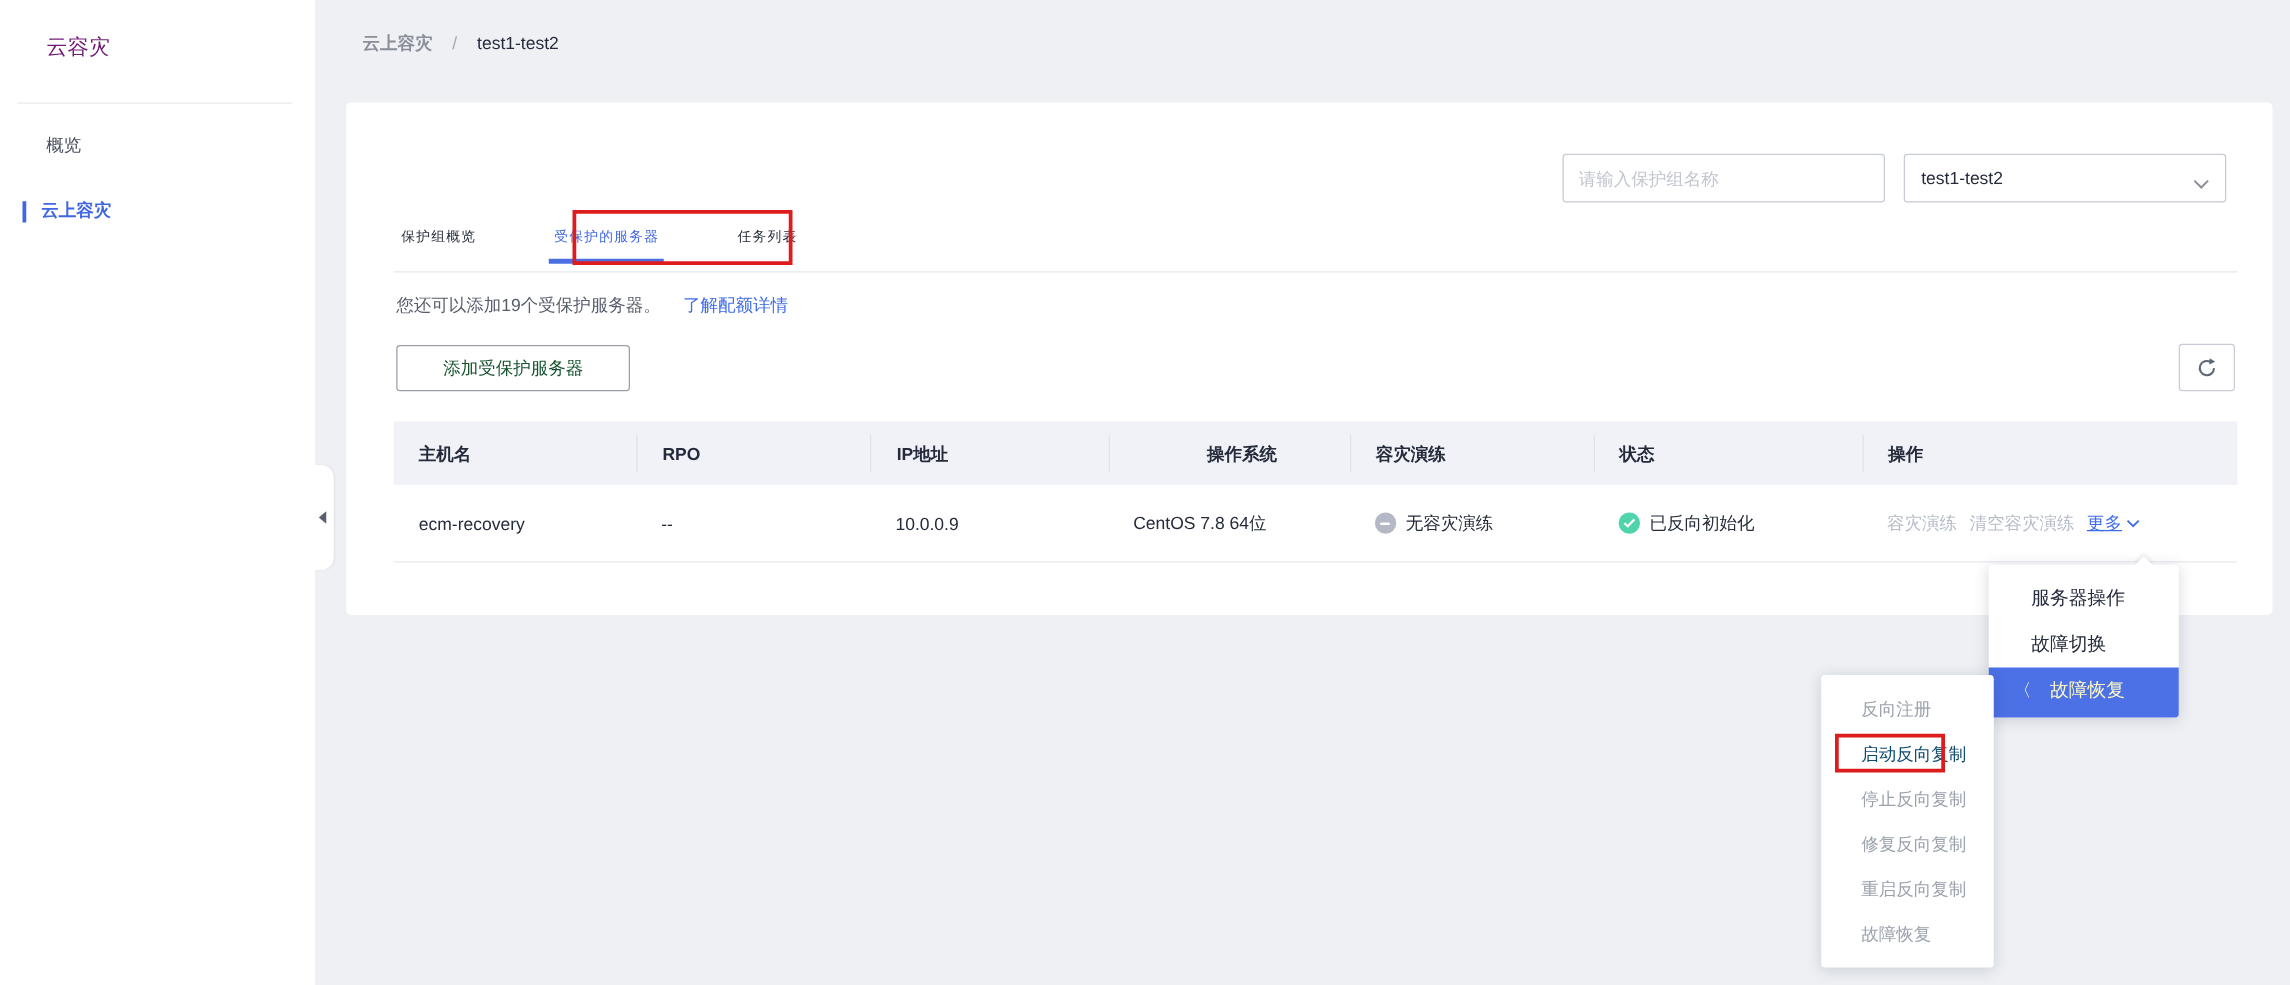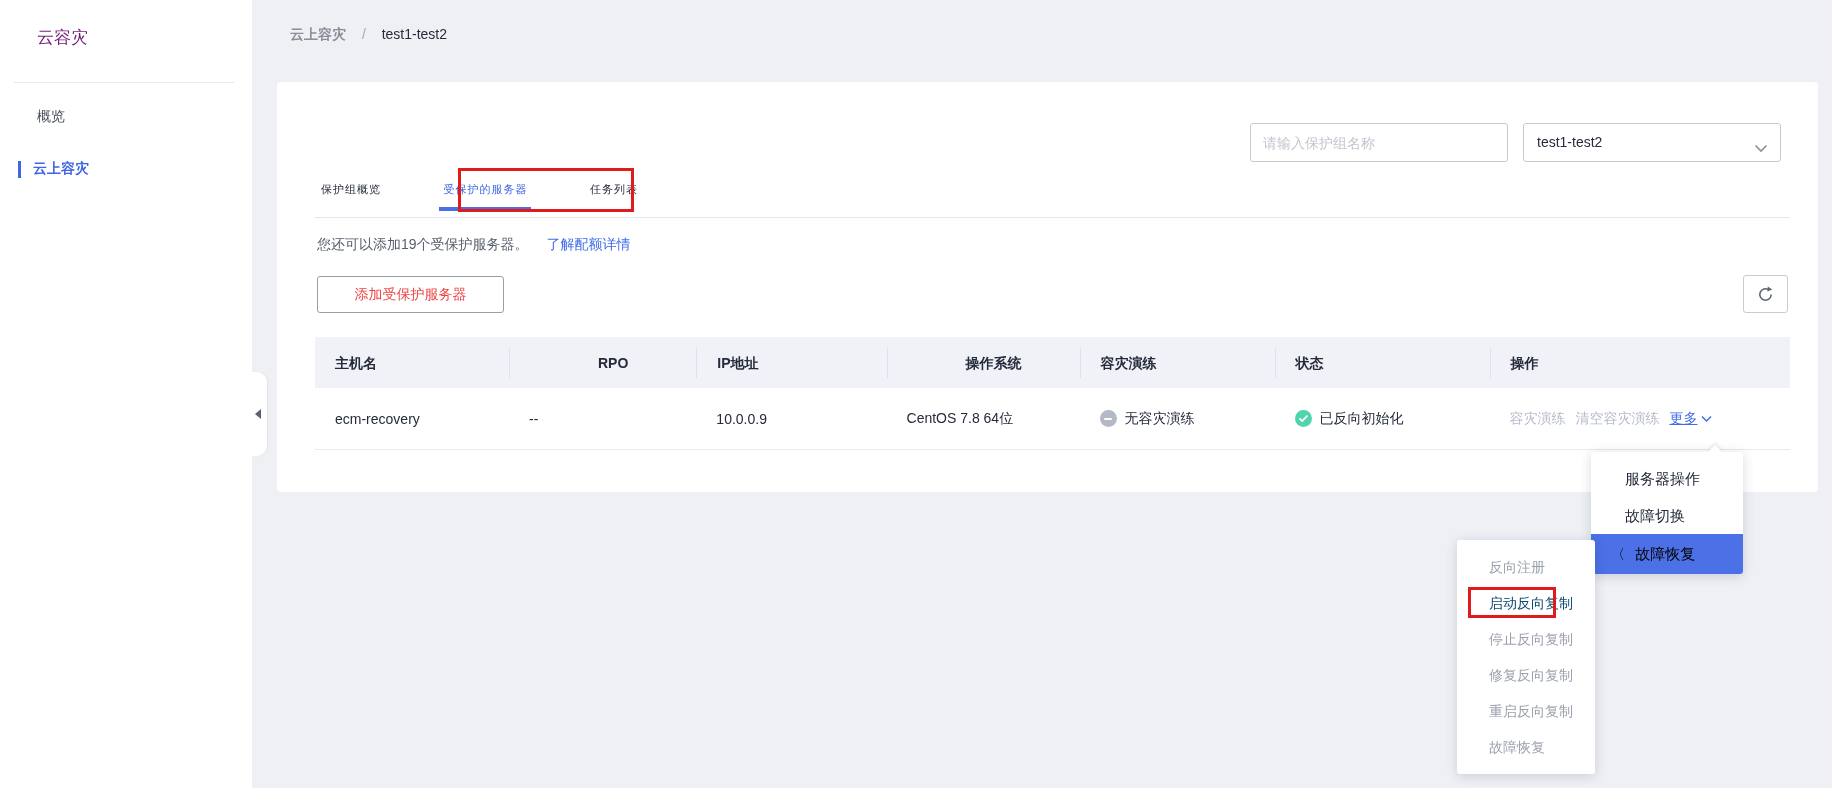--- a/index.html
+++ b/index.html
@@ -50,51 +50,51 @@
   .tabs-divider { position:absolute; left:38px; top:135px; width:1475px; height:1px; background:#e5e7ed; }
   .tab-annotation { position:absolute; left:181px; top:86px; width:176px; height:44px;
     border:3px solid #de1c1c; pointer-events:none; }
 
   
   .quota { position:absolute; left:40px; top:154px; font-size:14px; color:#575d6c; }
   .quota-link { color:#3f6ce8; margin-left:14px; cursor:pointer; }
 
   
   .add-btn { position:absolute; left:40px; top:194px; width:187px; height:37px; background:#fff;
-    border:1px solid #9a9ea8; border-radius:3px; font-size:14px; color:#ef4444; cursor:pointer; font-family:inherit; }
+    border:1px solid #9a9ea8; border-radius:3px; font-size:14px; color:#14532d; cursor:pointer; font-family:inherit; }
   .refresh-btn { position:absolute; left:1466px; top:193px; width:45px; height:38px; background:#fff;
     border:1px solid #c9ccd4; border-radius:3px; cursor:pointer; }
   .refresh-btn svg { position:absolute; left:12px; top:9px; }
 
   
   .table { position:absolute; left:38px; top:255px; width:1475px; }
   .thead { display:flex; height:51px; background:#f0f2f8; align-items:center; }
   .th { font-size:14px; font-weight:bold; color:#252b3a; padding-left:20px; height:30px; line-height:30px; }
   .th + .th { border-left:1px solid #dfe2ec; }
   .trow { display:flex; height:62px; align-items:center; border-bottom:1px solid #e8eaf0; }
   .td { font-size:14px; color:#252b3a; padding-left:20px; display:flex; align-items:center; }
-  .c0{width:203px;} .c1{width:196px;text-align:center;} .c2{width:199px;} .c3{width:202px;text-align:center;} .c4{width:204px;} .c5{width:204px;} .c6{width:315px;margin-left:20px;}
+  .c0{width:203px;} .c1{width:196px;} .c2{width:199px;} .c3{width:202px;text-align:center;} .c4{width:204px;} .c5{width:204px;} .c6{width:315px;margin-left:20px;}
 
   .icon-circle { display:inline-flex; width:17px; height:17px; border-radius:50%; margin-right:8px;
     align-items:center; justify-content:center; flex:none; }
   .icon-circle.gray { background:#b4b9c5; }
   .icon-circle.green { background:#50d4ab; }
   .minus-bar { display:block; width:8px; height:2px; background:#fff; border-radius:1px; }
 
   .op-link { color:#b6bcc9; margin-right:10px; cursor:pointer; }
   .more-link { color:#3f6ce8; cursor:pointer; display:inline-flex; align-items:center;text-decoration:underline; }
   .more-link svg { margin-left:3px; }
 
   
   .menu1 { position:absolute; left:1591px; top:452px; width:152px; background:#fff; border-radius:3px;
     box-shadow:0 2px 12px rgba(40,48,70,0.18); padding-top:8px; z-index:20; }
   .menu1-arrow { position:absolute; left:119px; top:-5px; width:10px; height:10px; background:#fff;
     transform:rotate(45deg); box-shadow:-2px -2px 3px rgba(40,48,70,0.08); }
   .menu1-item { height:37px; line-height:37px; padding-left:34px; font-size:15px; color:#252b3a; cursor:pointer; position:relative; }
-  .menu1-item.active { height:40px; line-height:40px; background:#4c70e6; color:#000000; padding-left:20px; border-radius:0 0 3px 3px; }
+  .menu1-item.active { height:40px; line-height:40px; background:#4c70e6; color:#fef9c3; padding-left:20px; border-radius:0 0 3px 3px;font-family:Liberation Mono, monospace; }
   .submenu-indicator { margin-right:6px; font-size:14px; }
 
   .menu2 { position:absolute; left:1457px; top:540px; width:138px; background:#fff; border-radius:3px;
     box-shadow:0 2px 12px rgba(40,48,70,0.18); padding:9px 0; z-index:21; }
   .menu2-item { height:36px; line-height:36px; padding-left:32px; font-size:14px; color:#9ba1ad; cursor:pointer; position:relative; }
   .menu2-item.active { color:#0c4a6e; }
   .menu2-annotation { position:absolute; left:11px; top:2px; width:88px; height:31px; border:3px solid #de1c1c; pointer-events:none; }
 </style>
 </head>
 <body>

